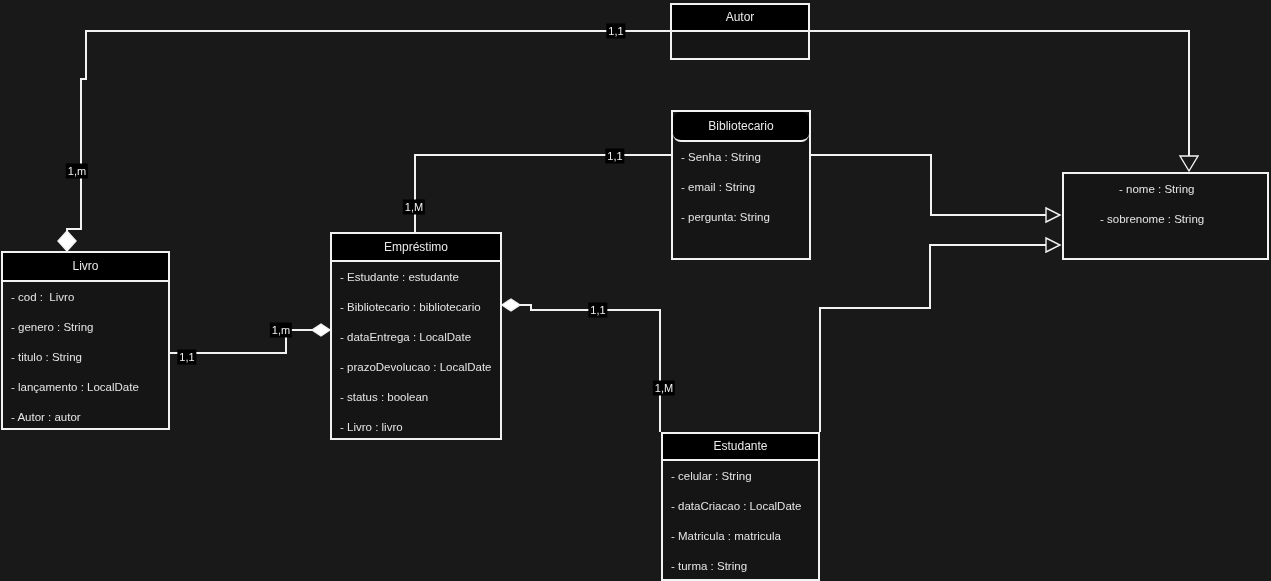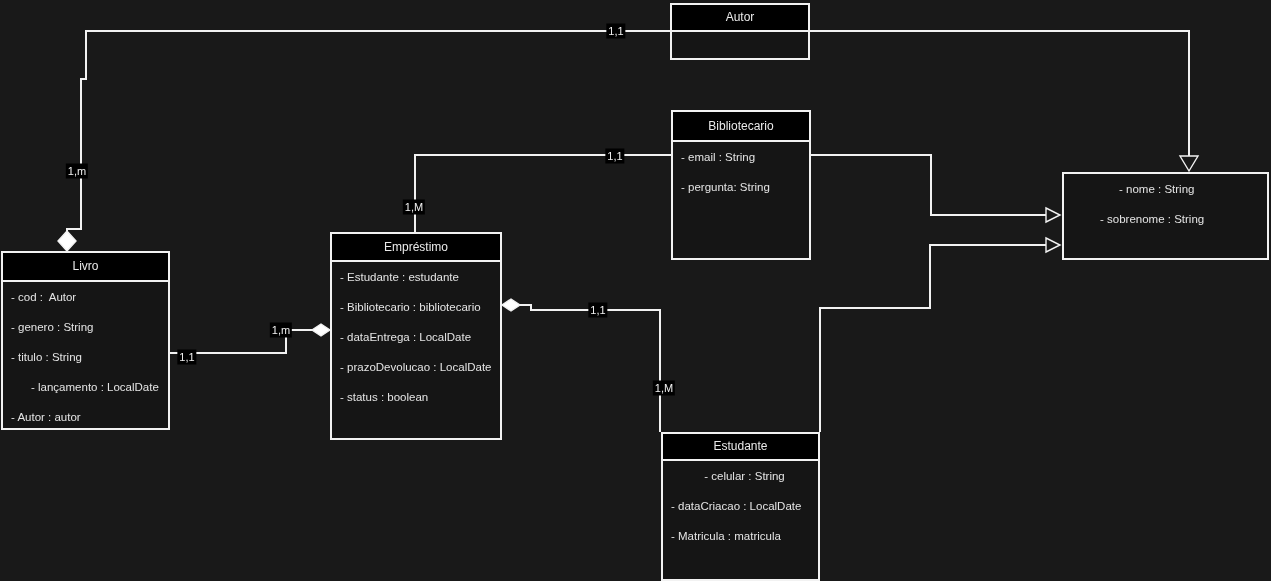--- a/index.html
+++ b/index.html
@@ -93,49 +93,52 @@
       <g>
         <polyline points="820,432 820,308 930,308 930,245 1046,245" fill="none" stroke="#f2f2f2" stroke-width="1.6" shape-rendering="crispEdges"></polyline>
         <polygon points="1046,238 1060,245 1046,252" fill="#191919" stroke="#f2f2f2" stroke-width="1.4"></polygon>
       </g>
     </svg>
   <div id="nodes-layer">
       <div class="uml-class" style="left: 670px; top: 3px; width: 140px; height: 57px;">
         <div class="header" style="height: 27px; line-height: 25px;">Autor</div>
       </div>
       <div class="uml-class" style="left: 671px; top: 110px; width: 140px; height: 150px;">
-        <div class="header" style="height: 30px; line-height: 28px;">Bibliotecario</div>
+        <div class="header" style="height: 30px; line-height: 28px; border-radius: 8px;">Bibliotecario</div>
+        <div class="attr" style="height: 30px; line-height: 30px;">- Senha : String</div>
         <div class="attr" style="height: 30px; line-height: 30px;">- email : String</div>
         <div class="attr" style="height: 30px; line-height: 30px;">- pergunta: String</div>
       </div>
       <div class="uml-class" style="left: 1062px; top: 172px; width: 207px; height: 88px;">
         <div class="attr" style="height: 30px; line-height: 30px; margin-left: 47px;">- nome : String</div>
         <div class="attr" style="height: 30px; line-height: 30px; padding-left: 36px;">- sobrenome : String</div>
       </div>
       <div class="uml-class" style="left: 1px; top: 251px; width: 169px; height: 179px;">
         <div class="header" style="height: 29px; line-height: 27px;">Livro</div>
-        <div class="attr" style="height: 30px; line-height: 30px;">- cod :  Autor</div>
+        <div class="attr" style="height: 30px; line-height: 30px;">- cod :  Livro</div>
         <div class="attr" style="height: 30px; line-height: 30px;">- genero : String</div>
         <div class="attr" style="height: 30px; line-height: 30px;">- titulo : String</div>
-        <div class="attr" style="height: 30px; line-height: 30px; margin-left: 20px;">- lançamento : LocalDate</div>
+        <div class="attr" style="height: 30px; line-height: 30px;">- lançamento : LocalDate</div>
         <div class="attr" style="height: 30px; line-height: 30px;">- Autor : autor</div>
       </div>
       <div class="uml-class" style="left: 330px; top: 232px; width: 172px; height: 208px;">
         <div class="header" style="height: 28px; line-height: 26px;">Empréstimo</div>
         <div class="attr" style="height: 30px; line-height: 30px;">- Estudante : estudante</div>
         <div class="attr" style="height: 30px; line-height: 30px;">- Bibliotecario : bibliotecario</div>
         <div class="attr" style="height: 30px; line-height: 30px;">- dataEntrega : LocalDate</div>
         <div class="attr" style="height: 30px; line-height: 30px;">- prazoDevolucao : LocalDate</div>
         <div class="attr" style="height: 30px; line-height: 30px;">- status : boolean</div>
+        <div class="attr" style="height: 30px; line-height: 30px;">- Livro : livro</div>
       </div>
       <div class="uml-class" style="left: 661px; top: 432px; width: 159px; height: 149px;">
         <div class="header" style="height: 27px; line-height: 25px;">Estudante</div>
-        <div class="attr" style="height: 30px; line-height: 30px; text-align: center;">- celular : String</div>
+        <div class="attr" style="height: 30px; line-height: 30px;">- celular : String</div>
         <div class="attr" style="height: 30px; line-height: 30px;">- dataCriacao : LocalDate</div>
         <div class="attr" style="height: 30px; line-height: 30px;">- Matricula : matricula</div>
+        <div class="attr" style="height: 30px; line-height: 30px;">- turma : String</div>
       </div>
     </div>
   <div id="labels-layer">
       <div class="mult-label" style="left: 77px; top: 171px; background: rgb(0, 0, 0);">1,m</div>
       <div class="mult-label" style="left: 616px; top: 31px; background: rgb(0, 0, 0);">1,1</div>
       <div class="mult-label" style="left: 615px; top: 156px; background: rgb(0, 0, 0);">1,1</div>
       <div class="mult-label" style="left: 414px; top: 207px; background: rgb(0, 0, 0);">1,M</div>
       <div class="mult-label" style="left: 187px; top: 357px; background: rgb(0, 0, 0);">1,1</div>
       <div class="mult-label" style="left: 281px; top: 330px; background: rgb(0, 0, 0);">1,m</div>
       <div class="mult-label" style="left: 598px; top: 310px; background: rgb(0, 0, 0);">1,1</div>

